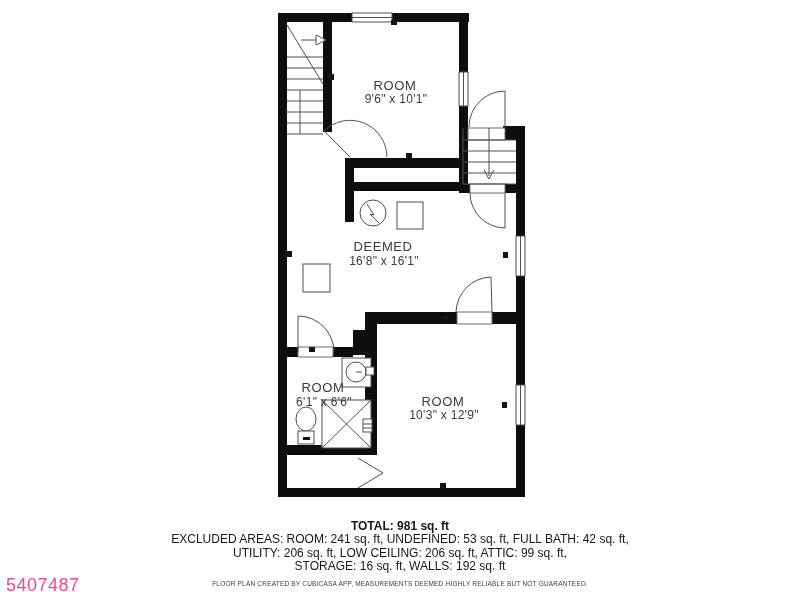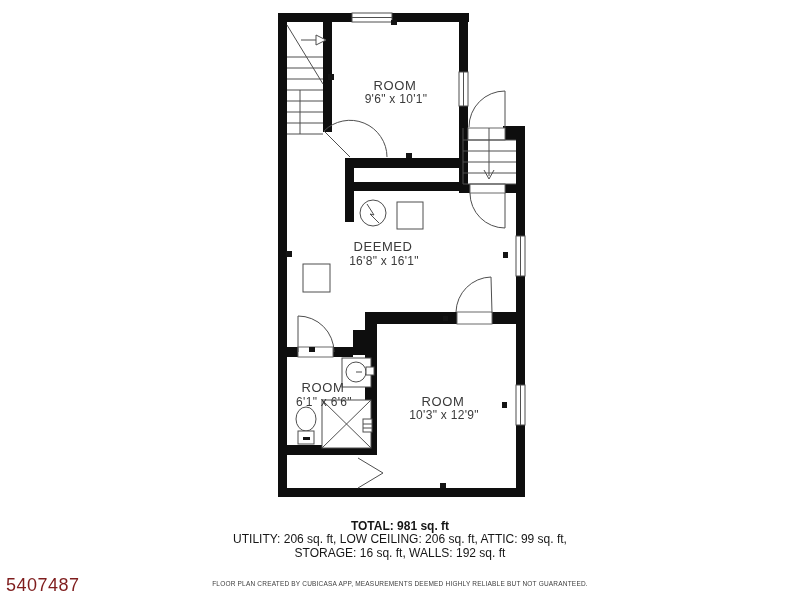--- a/index.html
+++ b/index.html
@@ -18,21 +18,21 @@
   #summary{
     position:absolute;left:0;top:520px;width:800px;text-align:center;
     color:#161616;font-size:12px;line-height:13.4px;white-space:nowrap;
   }
   #summary .total{font-weight:bold;}
   #disclaimer{
     position:absolute;left:0;top:580px;width:800px;text-align:center;
     color:#3c3c3c;font-size:6.5px;letter-spacing:.2px;
   }
   #watermark{
-    position:absolute;left:6px;top:575px;font-size:18px;color:#7f1d1d;letter-spacing:.5px;text-align:center;
+    position:absolute;left:6px;top:575px;font-size:18px;color:#ec4899;letter-spacing:.5px;text-align:center;
   }
   .wall{fill:#0e0e0e;}
   .thin{stroke:#4f4f4f;stroke-width:1;fill:none;}
   .thresh{fill:#ffffff;stroke:#6b6b6b;stroke-width:1;}
   .fixture{fill:#ffffff;stroke:#4f4f4f;stroke-width:1;}
   .tick{fill:#141414;}
 </style>
 </head>
 <body>
 
@@ -185,20 +185,21 @@
   <div class="room-label room-dims" style="left:384px;top:261px;">16'8" x 16'1"</div>
 
   <div class="room-label room-name" style="left:323px;top:387px;">ROOM</div>
   <div class="room-label room-dims" style="left:324px;top:402px;">6'1" x 6'6"</div>
 
   <div class="room-label room-name" style="left:443px;top:401px;">ROOM</div>
   <div class="room-label room-dims" style="left:444px;top:415px;">10'3" x 12'9"</div>
 
   <div id="summary">
     <div class="total">TOTAL: 981 sq. ft</div>
+    <div>EXCLUDED AREAS: ROOM: 241 sq. ft, UNDEFINED: 53 sq. ft, FULL BATH: 42 sq. ft,</div>
     <div>UTILITY: 206 sq. ft, LOW CEILING: 206 sq. ft, ATTIC: 99 sq. ft,</div>
     <div>STORAGE: 16 sq. ft, WALLS: 192 sq. ft</div>
   </div>
 
   <div id="disclaimer">FLOOR PLAN CREATED BY CUBICASA APP, MEASUREMENTS DEEMED HIGHLY RELIABLE BUT NOT GUARANTEED.</div>
 
   <div id="watermark">5407487</div>
 
 </div>
 

